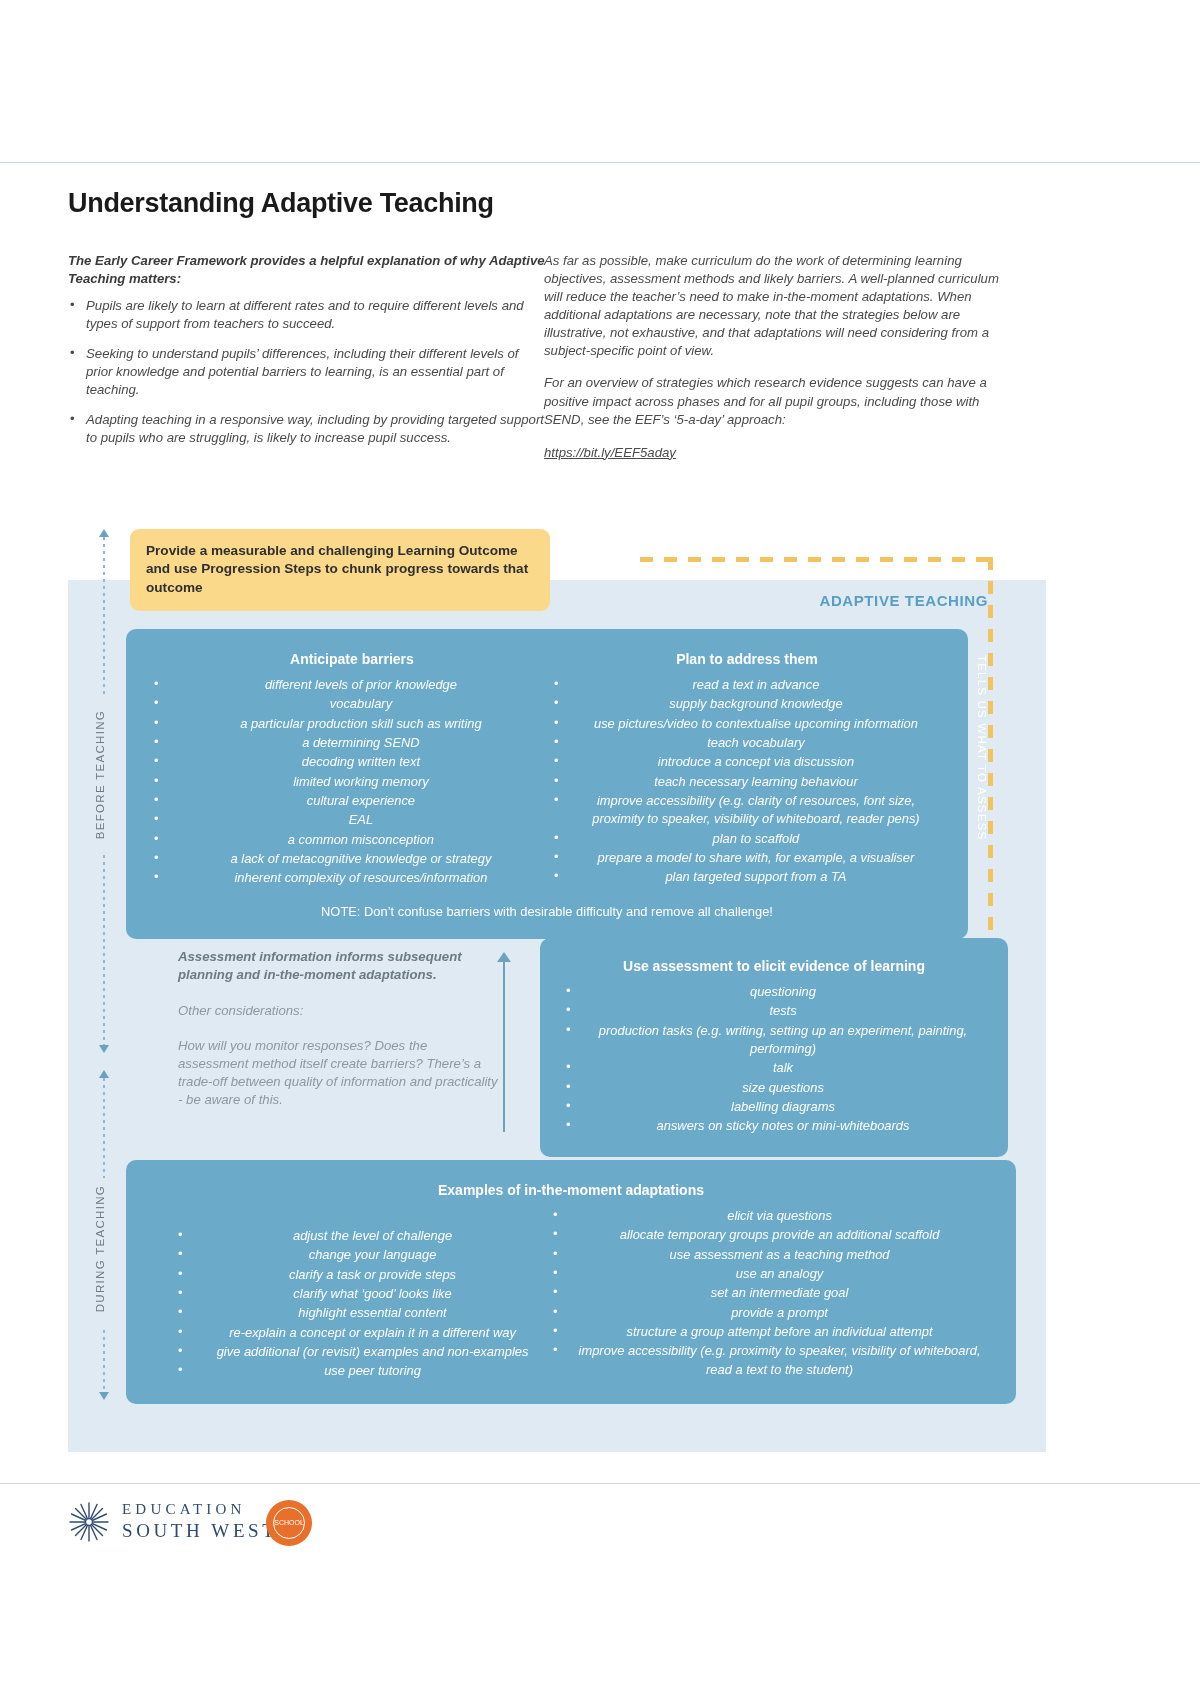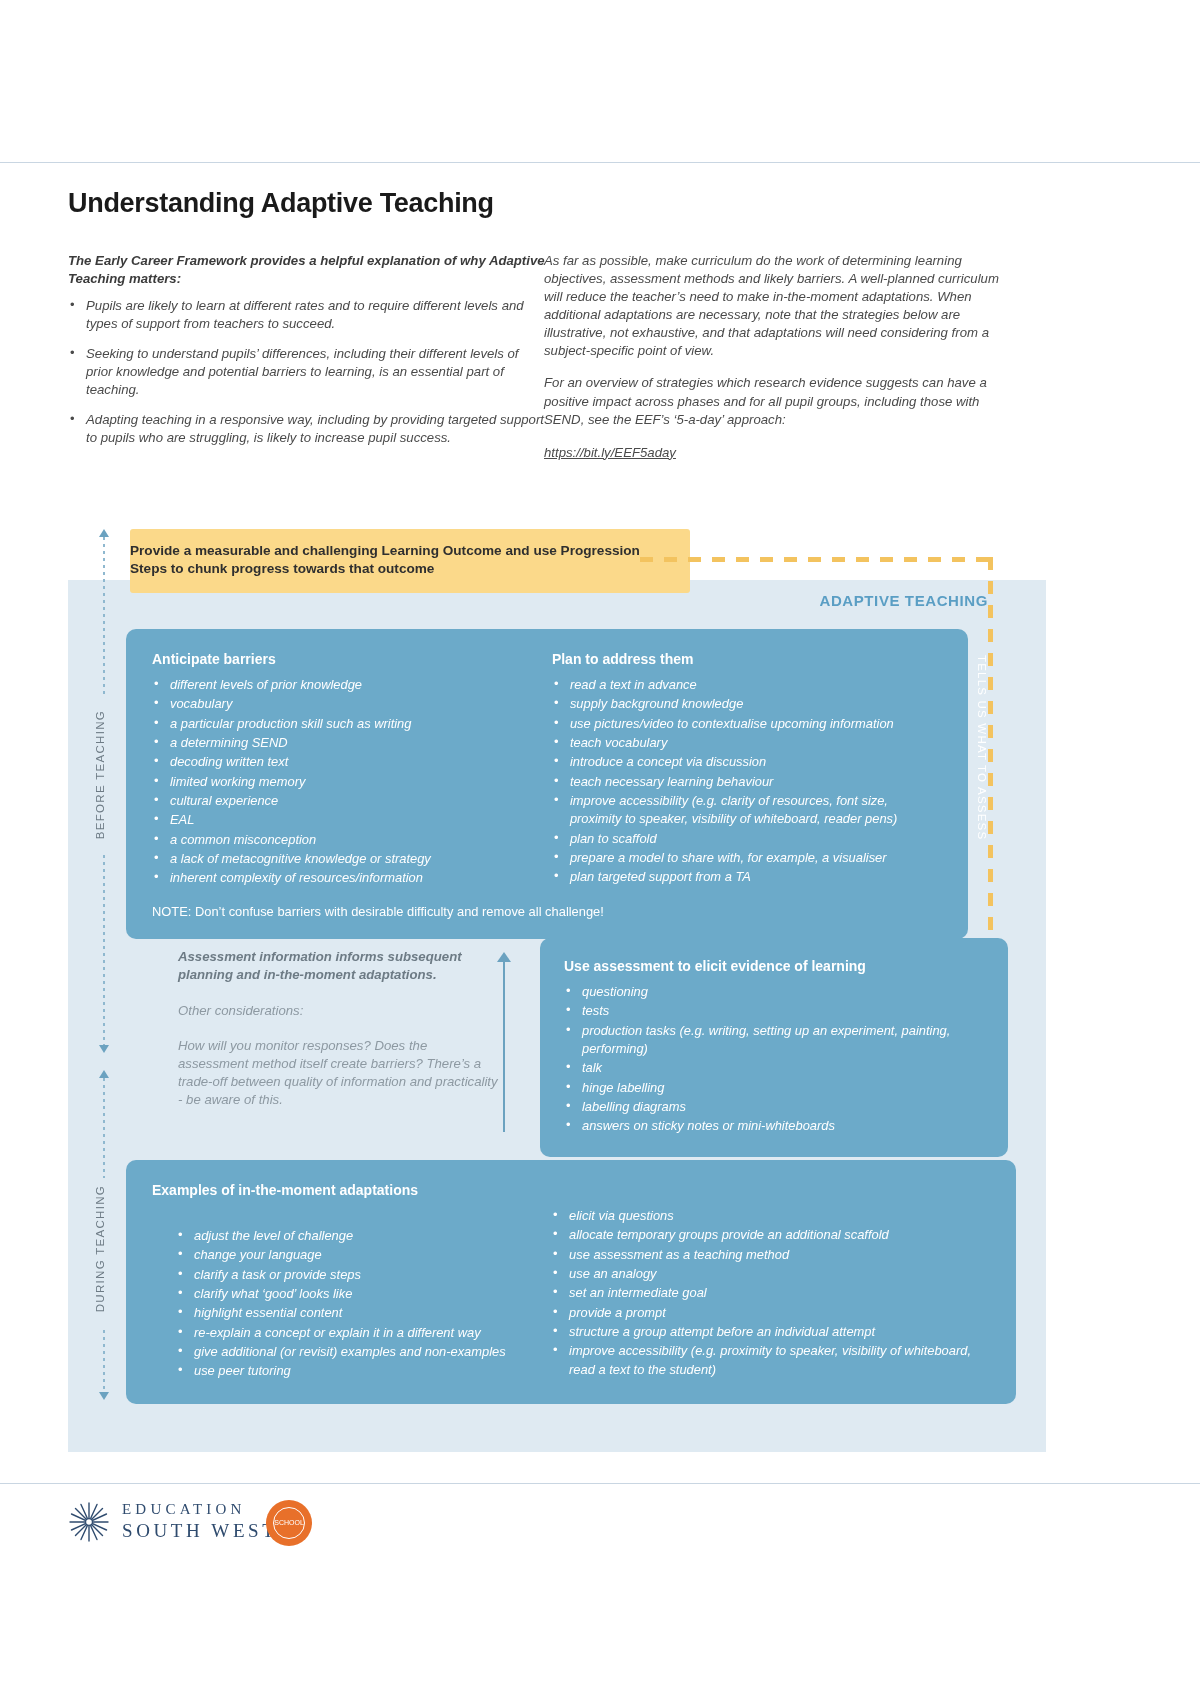--- a/index.html
+++ b/index.html
@@ -58,23 +58,23 @@
   }
 
   .adaptive-label {
     position: absolute; right: 58px; top: 72px;
     font-size: 15px; font-weight: bold; letter-spacing: 0.6px;
     color: #5a9ec4;
   }
 
   
   .callout {
-    position: absolute; left: 62px; top: 9px; width: 560px;
-    background: #fbd98a; border-radius: 3px;
-    padding: 13px 16px 14px 0;
+    position: absolute; left: 62px; top: 9px; width: 420px;
+    background: #fbd98a; border-radius: 9px;
+    padding: 13px 16px 14px 16px;
     font-size: 13.6px; font-weight: bold; line-height: 1.35; color: #2f2f2f;
   }
 
   
   .dash-h {
     position: absolute; left: 572px; top: 37px; width: 352px; height: 5px;
     background: repeating-linear-gradient(to right,
       #f3c35f 0 13px, rgba(0,0,0,0) 13px 24px);
   }
   .dash-v {
@@ -107,20 +107,21 @@
   .phase-label {
     position: absolute;
     writing-mode: vertical-rl; text-orientation: mixed; transform: rotate(180deg);
     font-size: 11.5px; letter-spacing: 1.3px; color: #6d7b85;
   }
 
   
   .card {
     position: absolute; background: #6caac9; border-radius: 10px;
     color: #ffffff;
+    text-align: center;
   }
   .card-title {
     font-size: 14px; font-weight: bold; color: #ffffff; margin-bottom: 9px;
   }
   .blist { list-style: none; }
   .blist li {
     position: relative; padding-left: 18px; margin-bottom: 1px;
     font-style: italic; font-size: 12.9px; line-height: 1.42; color: #ffffff;
   }
   .blist li::before {
@@ -283,21 +284,21 @@
     <div class="assess-arrow-head"></div>
     <div class="assess-arrow-line"></div>
 
     <div class="card card-evidence">
       <div class="card-title">Use assessment to elicit evidence of learning</div>
       <ul class="blist">
         <li>questioning</li>
         <li>tests</li>
         <li>production tasks (e.g. writing, setting up an experiment, painting, performing)</li>
         <li>talk</li>
-        <li>hinge labelling</li>
+        <li>size questions</li>
         <li>labelling diagrams</li>
         <li>answers on sticky notes or mini-whiteboards</li>
       </ul>
     </div>
 
     <div class="card card-examples">
       <div class="card-title">Examples of in-the-moment adaptations</div>
       <div class="cols">
         <div class="c1">
           <ul class="blist">

